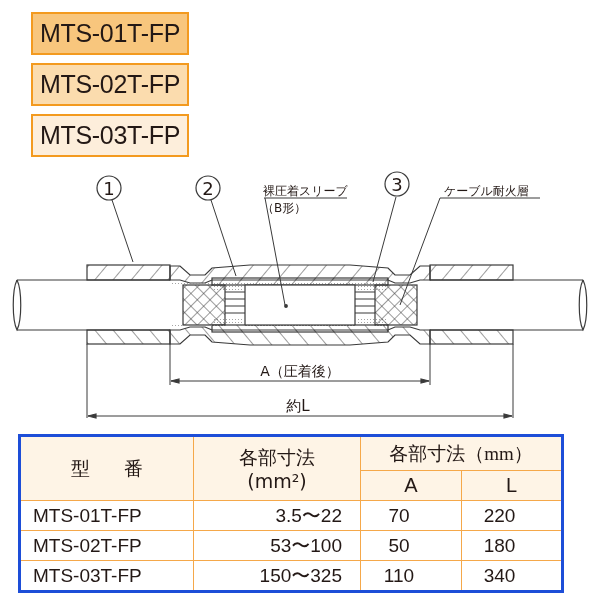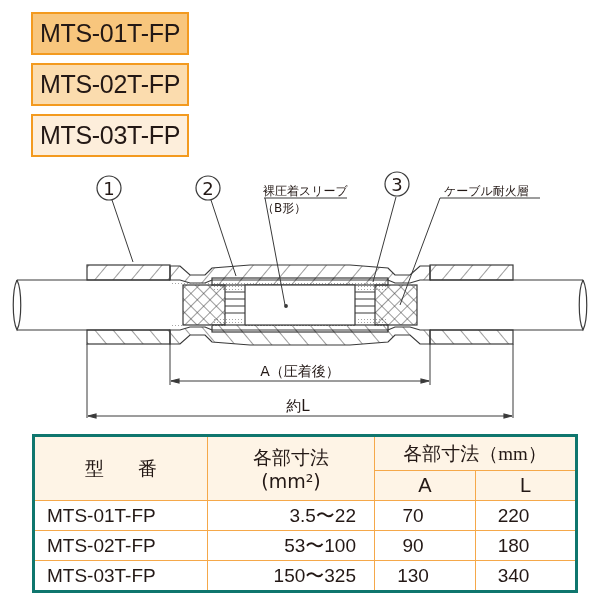--- a/index.html
+++ b/index.html
@@ -6,22 +6,22 @@
   body { width: 600px; height: 600px; position: relative; overflow: hidden;
          font-family: "DejaVu Sans", "Liberation Sans", sans-serif; color: #231815; }
   .model-box { position: absolute; left: 31px; width: 154px; height: 39px;
                border: 2px solid #f39a1f; box-sizing: content-box;
                display: flex; align-items: center; justify-content: center;
                font-family: "Liberation Sans", sans-serif; font-size: 25px; letter-spacing: -0.3px; color: #231815; }
   #box1 { top: 12px; background: #f8c67d; }
   #box2 { top: 63px; background: #fbdcae; }
   #box3 { top: 114px; background: #fdeedb; }
   svg.diagram { position: absolute; left: 0; top: 160px; }
-  table.spec { position: absolute; left: 32px; top: 434px; border-collapse: collapse;
-               border: 3px solid #0f766e; font-family: "Liberation Sans", sans-serif; }
+  table.spec { position: absolute; left: 18px; top: 434px; border-collapse: collapse;
+               border: 3px solid #1d4ed8; font-family: "Liberation Sans", sans-serif; }
   table.spec td, table.spec th { border: 1.5px solid #f5a84a; padding: 0; text-align: center;
                font-weight: normal; font-size: 19px; color: #231815; }
   table.spec thead th { background: #fef4e6; }
   table.spec tbody td { background: #ffffff; height: 29px; }
   .c1 { width: 158px; } .c2 { width: 166px; } .c3 { width: 100px; } .c4 { width: 99px; }
   th.head-model { font-family: "DejaVu Sans", sans-serif; font-size: 19px; letter-spacing: 14px; padding-left: 14px !important; }
   th.head-size { font-family: "DejaVu Sans", sans-serif; font-size: 18px; line-height: 24px; }
   th.head-dim { font-family: Liberation Serif, serif; font-size: 18px; height: 33px; margin-left: 25px; }
   th.sub { height: 29px; font-size: 20px !important; }
   td.r { text-align: right !important; padding-right: 18px !important; margin-top: 36px; }
@@ -167,23 +167,23 @@
   <tbody>
     <tr>
       <td class="m">MTS-01T-FP</td>
       <td class="r">3.5〜22</td>
       <td class="rr">70</td>
       <td class="rr">220</td>
     </tr>
     <tr>
       <td class="m">MTS-02T-FP</td>
       <td class="r">53〜100</td>
-      <td class="rr">90</td>
+      <td class="rr">50</td>
       <td class="rr">180</td>
     </tr>
     <tr>
       <td class="m">MTS-03T-FP</td>
       <td class="r">150〜325</td>
-      <td class="rr">130</td>
+      <td class="rr">110</td>
       <td class="rr">340</td>
     </tr>
   </tbody>
 </table>
 
 </body></html>

